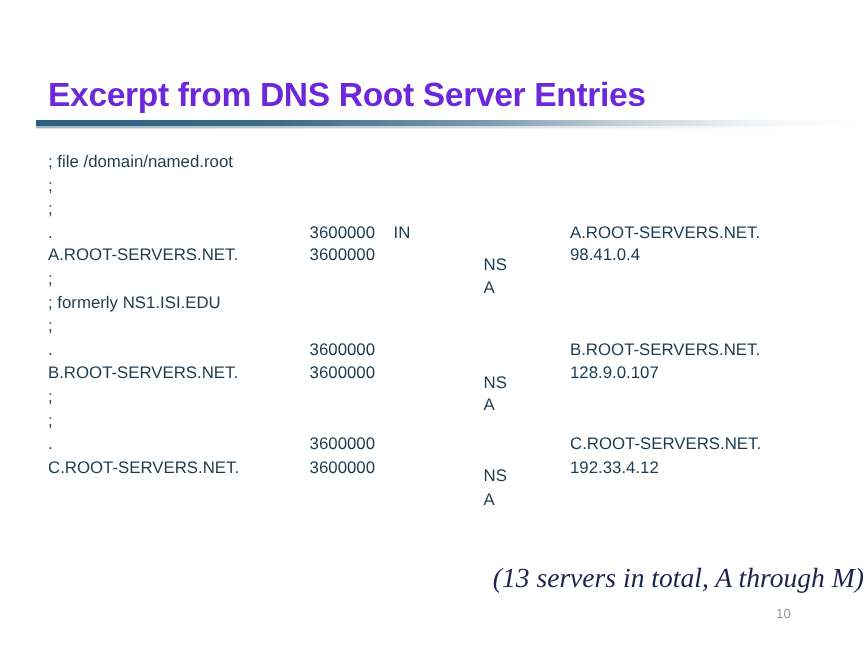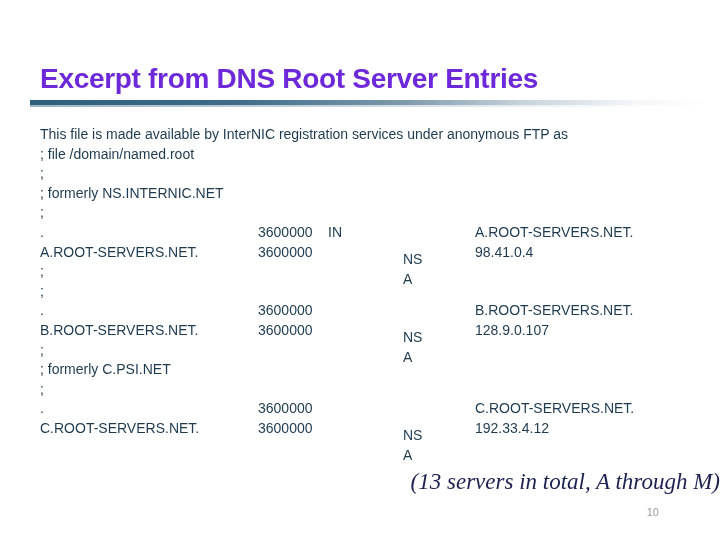--- a/index.html
+++ b/index.html
@@ -89,30 +89,24 @@
 
 <div class="slide">
 
   <div class="title">Excerpt from DNS Root Server Entries</div>
   <div class="title-rule"></div>
   <div class="title-rule-shadow"></div>
 
   <div class="listing">
 
     <div class="line">
-      <span class="c1">This file is made available by InterNIC registration services under anonymous FTP as</span>
-    </div>
-    <div class="line">
       <span class="c1">; file /domain/named.root</span>
     </div>
     <div class="line">
       <span class="c1">;</span>
-    </div>
-    <div class="line">
-      <span class="c1">; formerly NS.INTERNIC.NET</span>
     </div>
     <div class="line">
       <span class="c1">;</span>
     </div>
 
     <div class="line">
       <span class="c1">.</span>
       <span class="c2">3600000</span>
       <span class="c3">IN</span>
       <span class="c4">NS</span>
@@ -122,41 +116,41 @@
       <span class="c1">A.ROOT-SERVERS.NET.</span>
       <span class="c2">3600000</span>
       <span class="c4">A</span>
       <span class="c5">98.41.0.4</span>
     </div>
 
     <div class="line">
       <span class="c1">;</span>
     </div>
     <div class="line">
+      <span class="c1">; formerly NS1.ISI.EDU</span>
+    </div>
+    <div class="line">
       <span class="c1">;</span>
     </div>
 
     <div class="line">
       <span class="c1">.</span>
       <span class="c2">3600000</span>
       <span class="c4">NS</span>
       <span class="c5">B.ROOT-SERVERS.NET.</span>
     </div>
     <div class="line">
       <span class="c1">B.ROOT-SERVERS.NET.</span>
       <span class="c2">3600000</span>
       <span class="c4">A</span>
       <span class="c5">128.9.0.107</span>
     </div>
 
     <div class="line">
       <span class="c1">;</span>
-    </div>
-    <div class="line">
-      <span class="c1">; formerly C.PSI.NET</span>
     </div>
     <div class="line">
       <span class="c1">;</span>
     </div>
 
     <div class="line">
       <span class="c1">.</span>
       <span class="c2">3600000</span>
       <span class="c4">NS</span>
       <span class="c5">C.ROOT-SERVERS.NET.</span>

